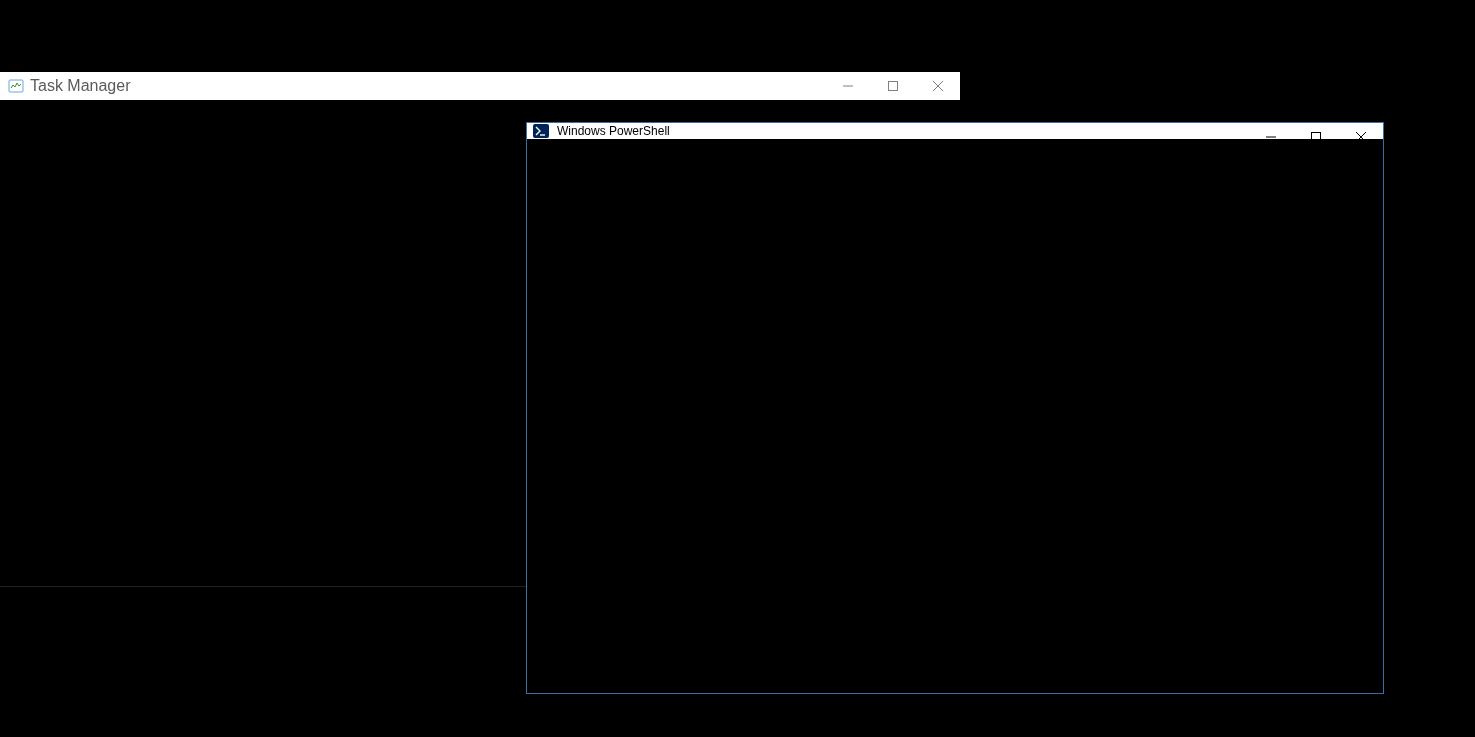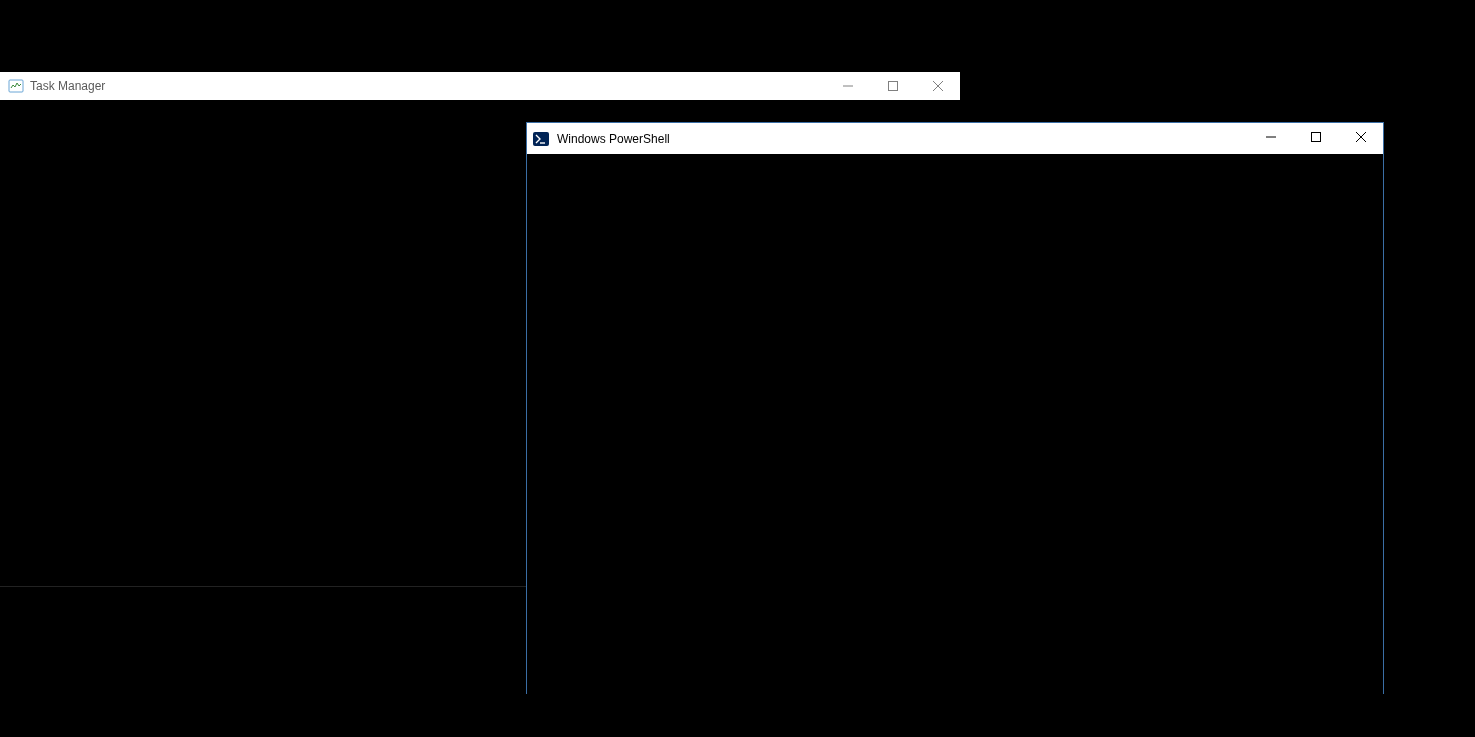--- a/index.html
+++ b/index.html
@@ -32,21 +32,21 @@
   .tm-icon {
     width: 16px;
     height: 16px;
     margin-right: 6px;
     display: inline-flex;
     align-items: center;
     justify-content: center;
   }
   .tm-title {
     color: #5a5a5a;
-    font-size: 12px;
+    font-size: 16px;
   }
   .tm-controls {
     position: absolute;
     right: 0;
     top: 0;
     height: 28px;
     display: flex;
   }
   .tm-ctrl {
     width: 45px;
@@ -72,21 +72,21 @@
   
   .ps-window {
     position: absolute;
     left: 526px;
     top: 122px;
     width: 858px;
     height: 572px;
     border: 1px solid #3a6ea5;
   }
   .ps-titlebar {
-    height: 31px;
+    height: 16px;
     background: #ffffff;
     display: flex;
     align-items: center;
     padding-left: 6px;
     position: relative;
   }
   .ps-icon {
     width: 16px;
     height: 16px;
     margin-right: 8px;

